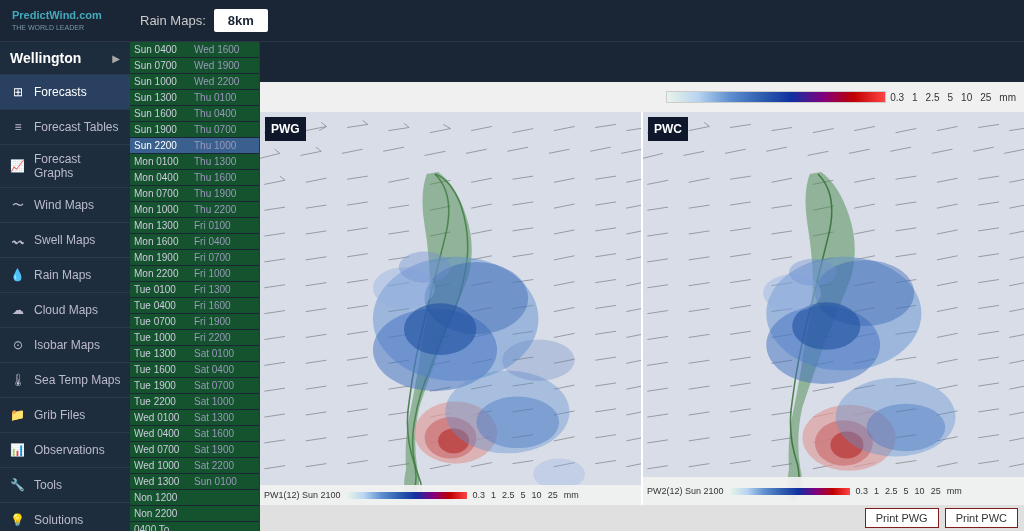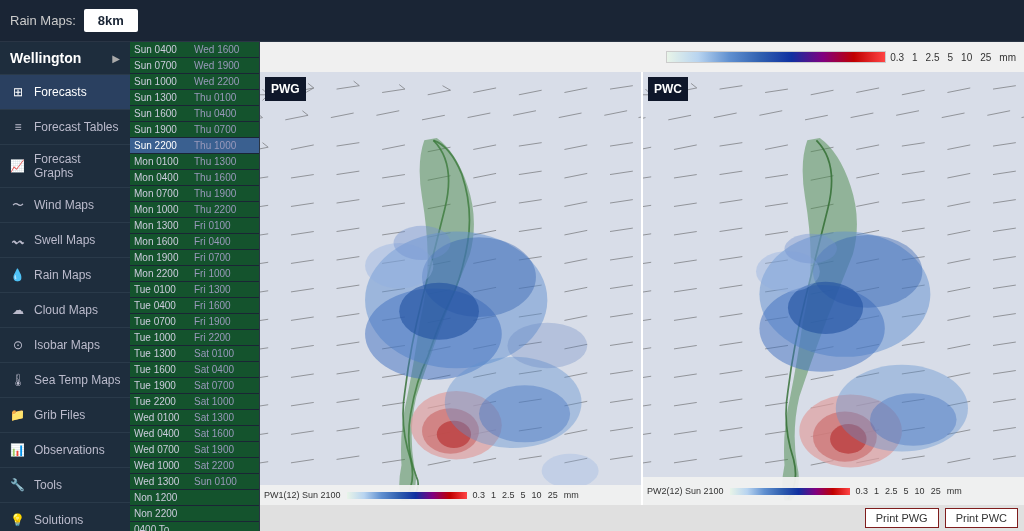--- a/index.html
+++ b/index.html
@@ -27,21 +27,21 @@
     .nav-label { font-size: 12px; }
 
     
     .time-list { width: 130px; flex-shrink: 0; background: #14532d; overflow-y: auto; overflow-x: hidden; border-right: 1px solid #2a3545; }
     .time-item { display: flex; padding: 2px 4px; font-size: 10px; color: #ccd; border-bottom: 1px solid #1a2535; cursor: pointer; white-space: nowrap; }
     .time-item.selected { background: #3a6090; color: #fff; }
     .time-left { width: 60px; }
     .time-right { width: 60px; color: #99b; }
 
     
-    .content { flex: 1; display: flex; flex-direction: column; overflow: hidden; }
+    .content { flex: 1; display: flex; flex-direction: column; overflow: hidden; margin-top: 40px; }
 
     
     .color-bar-row { display: flex; align-items: center; justify-content: flex-end; padding: 4px 8px; background: #f0f0f0; height: 30px; flex-shrink: 0; }
     .color-bar-container { display: flex; align-items: center; gap: 4px; }
     .color-bar { height: 12px; width: 220px; background: linear-gradient(to right, #e8f4e8, #b8d4f0, #6090d0, #3060b0, #1030a0, #800080, #c00000, #ff4444); border: 1px solid #ccc; }
     .color-labels { display: flex; gap: 8px; font-size: 10px; color: #333; }
     .mm-label { font-size: 10px; color: #333; margin-left: 4px; }
 
     
     .maps-row { flex: 1; display: flex; overflow: hidden; background: #e8e8e8; }
@@ -59,20 +59,27 @@
     .print-row { background: #e0e0e0; display: flex; justify-content: flex-end; padding: 3px 6px; gap: 6px; flex-shrink: 0; height: 26px; align-items: center; }
 
     ::-webkit-scrollbar { width: 4px; }
     ::-webkit-scrollbar-track { background: #1a2535; }
     ::-webkit-scrollbar-thumb { background: #3a5a7a; }
   </style>
 </head>
 <body>
 
 <div class="header">
+  <div class="logo">
+    <svg width="110" height="32" viewBox="0 0 110 32">
+      <rect width="110" height="32" fill="#1a2535"></rect>
+      <text x="2" y="14" font-size="11" font-weight="bold" fill="#4ab" font-family="Arial">PredictWind.com</text>
+      <text x="2" y="25" font-size="7" fill="#7899aa" font-family="Arial">THE WORLD LEADER</text>
+    </svg>
+  </div>
   <span class="rain-maps-label">Rain Maps:</span>
   <button class="tab-btn active">8km</button>
 </div>
 
 <div class="main">
 
   <div class="sidebar">
     <div class="location-header">
       <span class="location-name">Wellington</span>
       <span class="chevron">▶</span>

